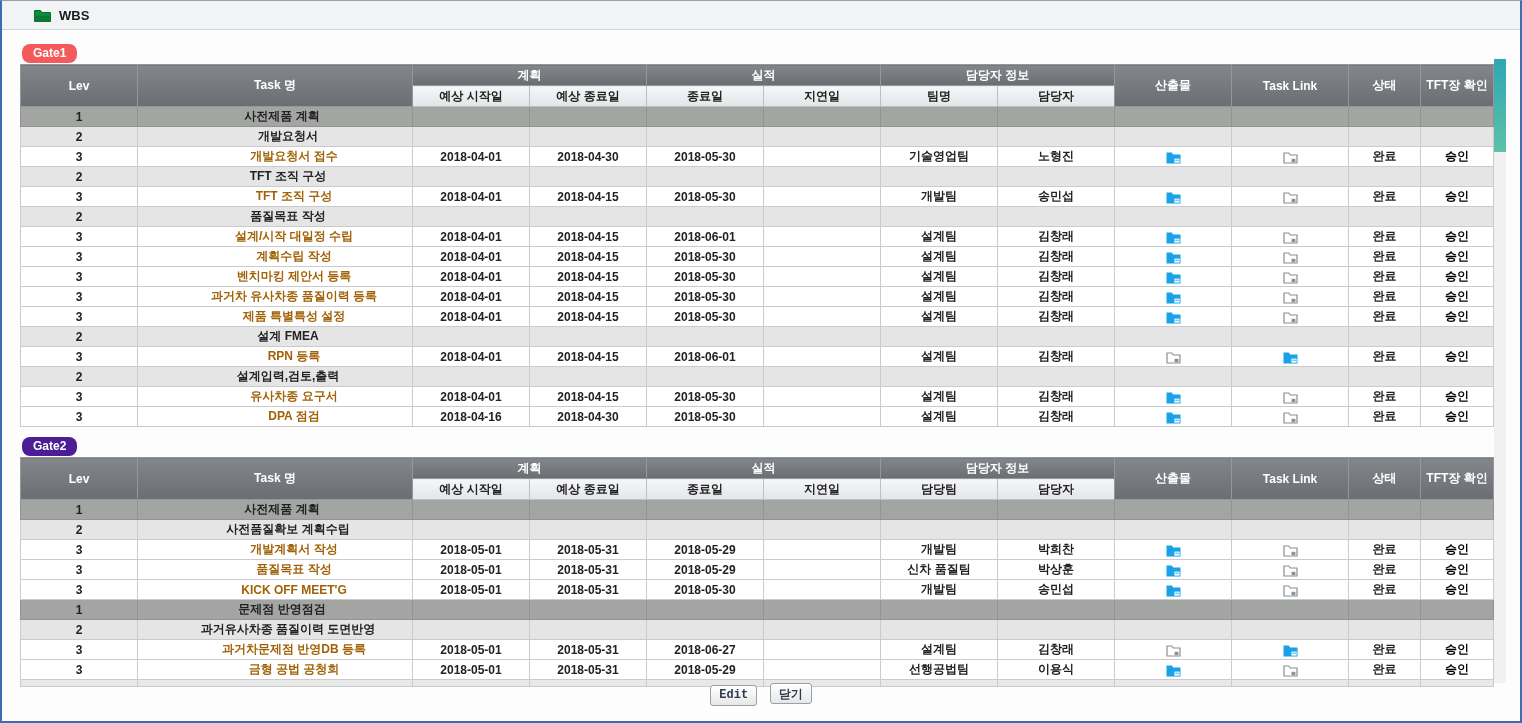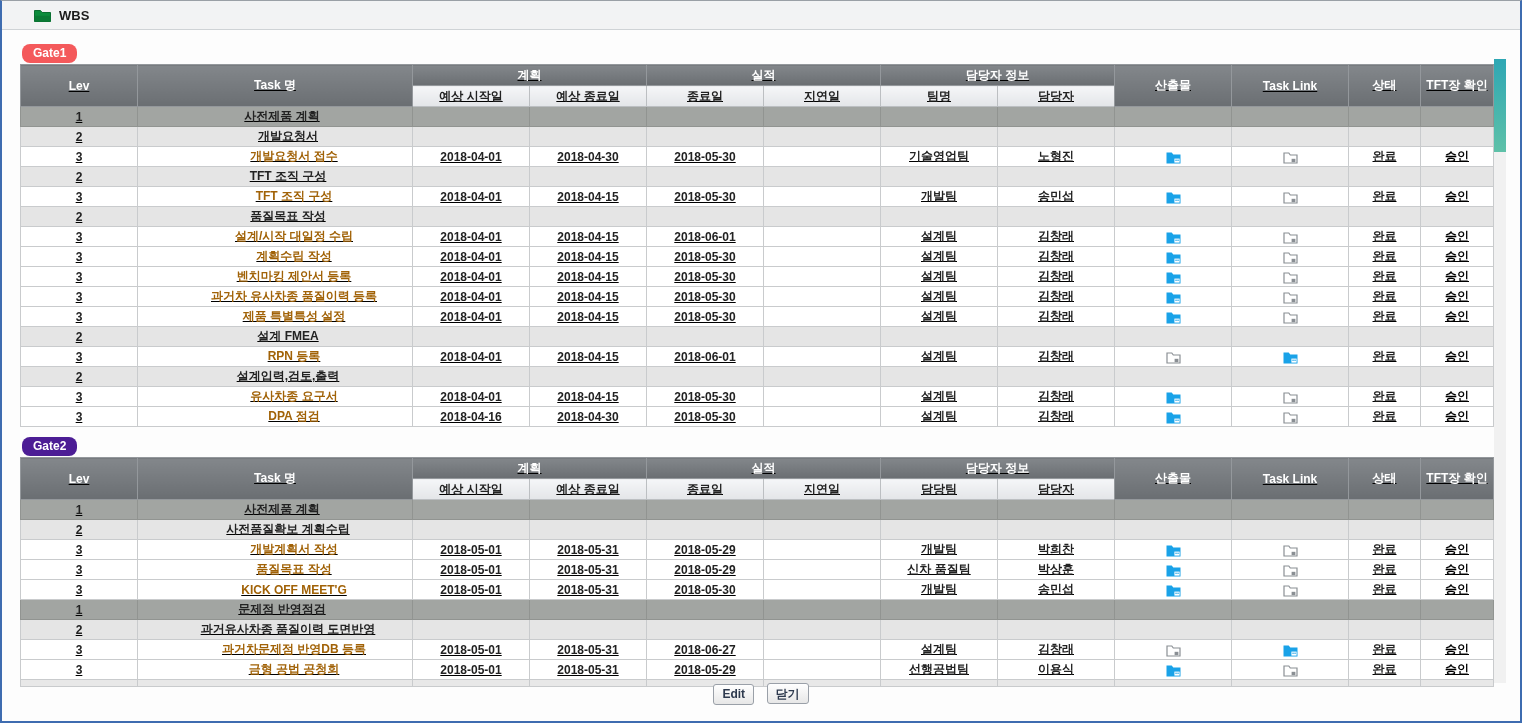--- a/index.html
+++ b/index.html
@@ -8,37 +8,37 @@
           border-left:2px solid #3e6cb0; border-right:2px solid #3e6cb0; border-bottom:2px solid #3e6cb0;
           border-top:1px solid #9aa0a6; overflow:hidden; }
   .titlebar { height:29px; background:#f2f3f4; border-bottom:1px solid #cfd3d6;
               display:flex; align-items:center; padding-left:32px; gap:8px; }
   .titlebar .title { font-weight:bold; font-size:13px; color:#1c1c1c;text-align:right; }
   .content { position:absolute; top:30px; left:0; right:0; bottom:0; }
   #tables-mount { position:absolute; top:12px; left:18px; }
   .gate-section { margin-bottom:9px; }
   .gate-badge { display:inline-block; color:#fff; font-weight:bold; font-size:12px;
                 padding:3px 11px 3px 11px; border-radius:8px; margin:0 0 1px 2px; line-height:13px; }
-  table.wbs { border-collapse:collapse; table-layout:fixed; width:1473px; font-size:12px;text-decoration:underline; }
+  table.wbs { border-collapse:collapse; table-layout:fixed; width:1473px; font-size:12px; }
   table.wbs th { height:21px; font-weight:bold; font-size:12px; overflow:hidden; white-space:nowrap; }
   th.dark { background:linear-gradient(#83878b,#6a6e72); color:#fff; border:1px solid #94989c; }
   th.sub  { background:linear-gradient(#f5f6f8,#e3e5e8); color:#222; border:1px solid #bcbfc2;text-align:center; }
   table.wbs td { height:20px; border:1px solid #c9cbcd; color:#222; text-align:center;
                  font-weight:600; overflow:hidden; white-space:nowrap; }
   td.task { text-align:left; }
   .ind1 { padding-left:14px; } .ind2 { padding-left:26px; } .ind3 { padding-left:38px; }
   tr.lev1 td { background:#a2a5a2; border-color:#919491; }
   tr.lev2 td { background:#e5e5e5; }
   tr.lev3 td { background:#fff; }
   tr.partial td { height:7px; background:#e8e8e8; }
   .task-link { color:#a16207; cursor:pointer; }
   .approve   { color:#000000; cursor:pointer; }
   .icon-btn { display:inline-block; vertical-align:middle; cursor:pointer; line-height:0; }
   .btnrow { position:absolute; top:652px; left:0; width:100%; text-align:center; }
-  .btn { font-family:Liberation Sans, sans-serif; font-size:12px; font-weight:bold; color:#2e3a4e;
+  .btn { font-family:Liberation Mono, monospace; font-size:12px; font-weight:bold; color:#2e3a4e;
          background:linear-gradient(#ffffff,#e7e7e7); border:1px solid #9aa0a8; border-radius:3px;
          height:21px; padding:2px 8px; margin:0 4px; min-width:32px; cursor:pointer; }
   .scrollbar { position:absolute; top:28px; left:1492px; width:12px; height:624px; background:#f1f1f1; }
   .scrollbar .thumb { width:12px; height:93px; background:linear-gradient(#2ea7b4,#5ec1a8); }
 </style>
 </head>
 <body>
 
 <div class="page">
   <div class="titlebar">

